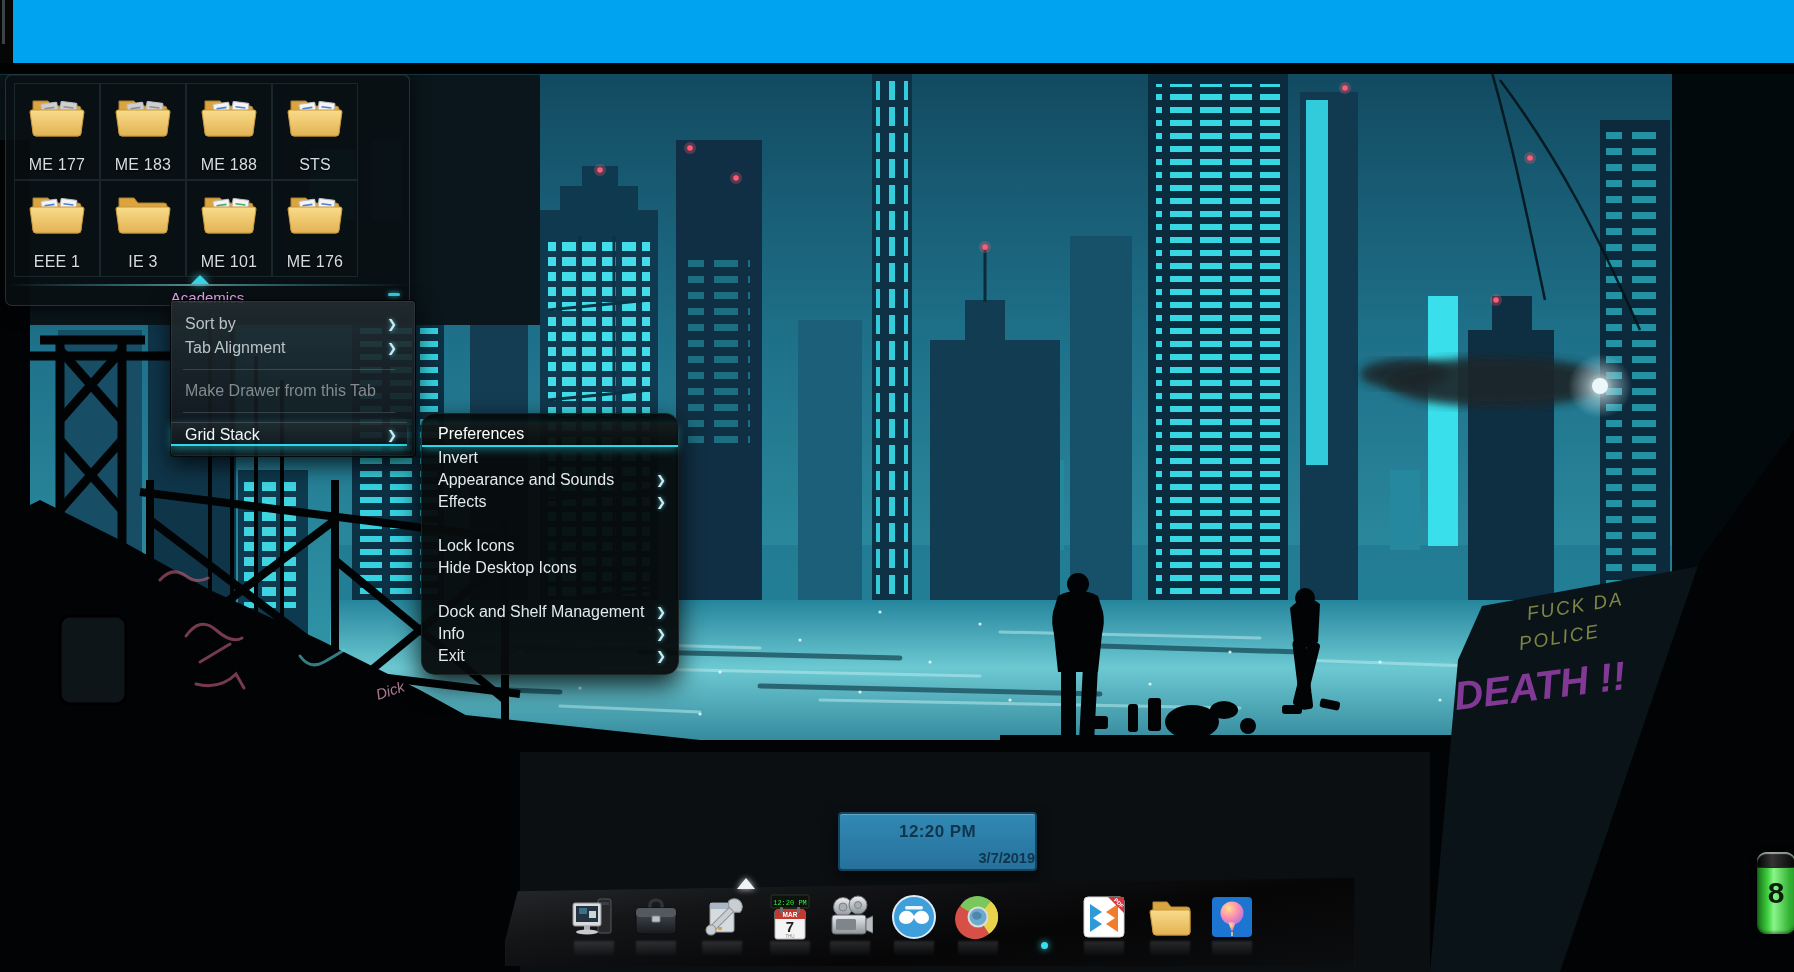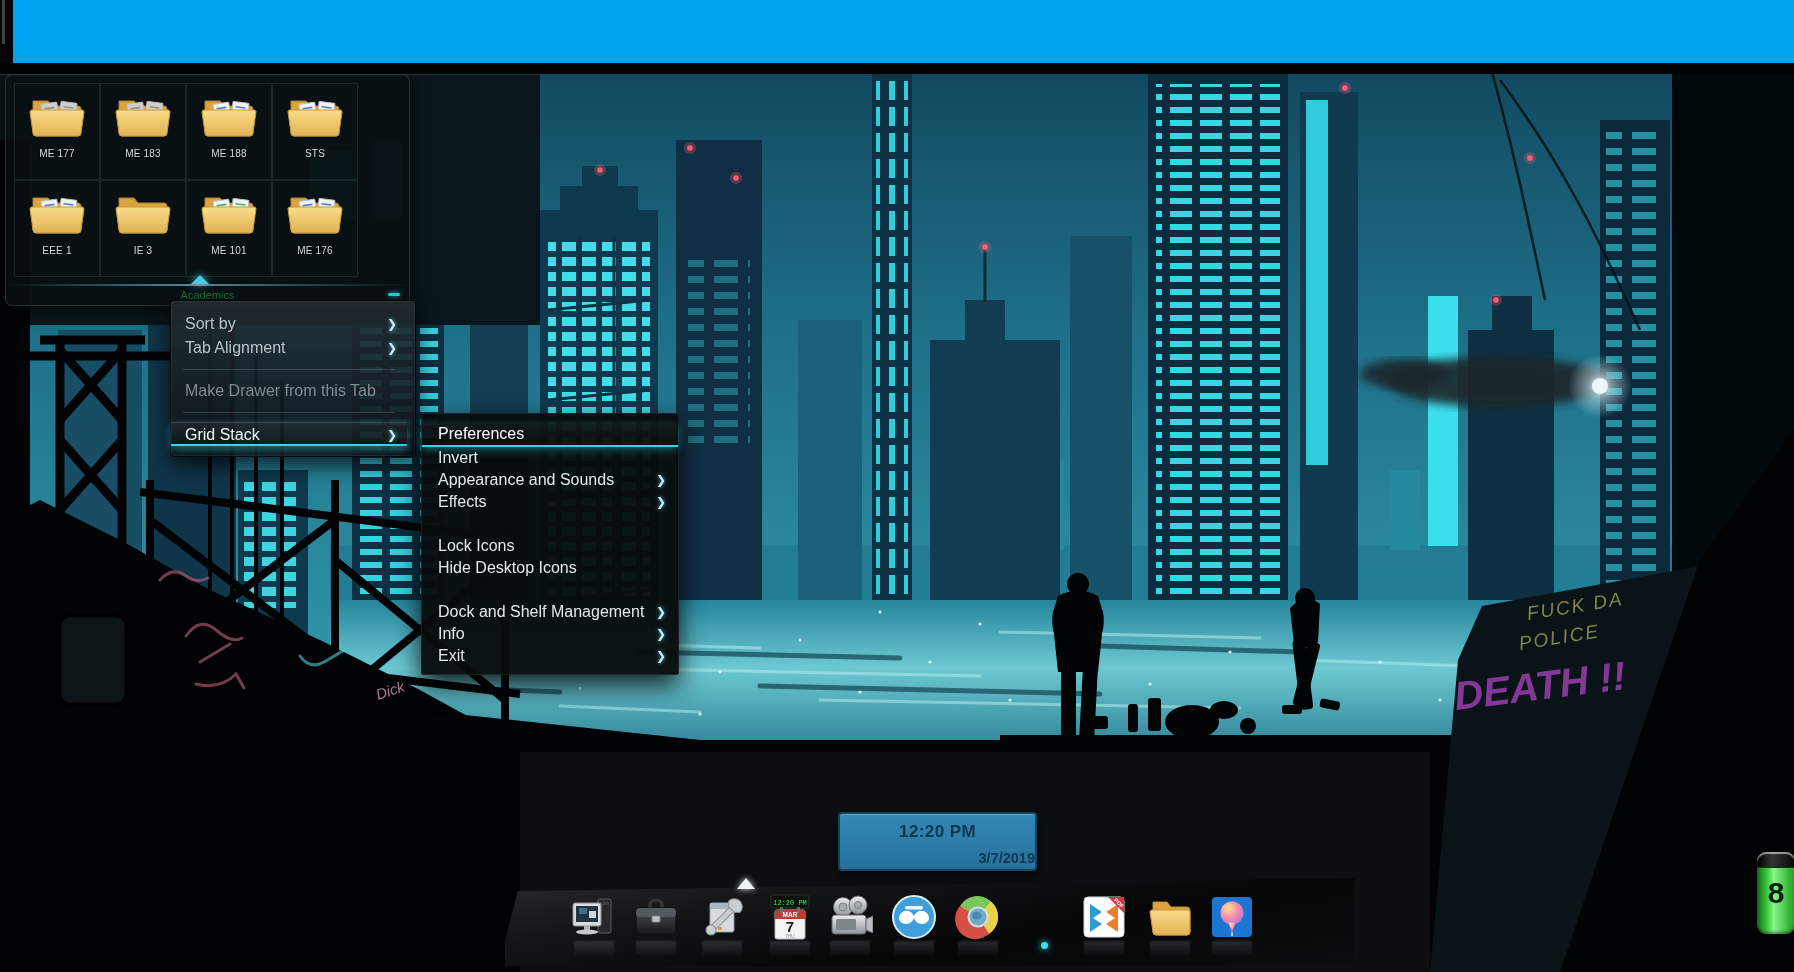--- a/index.html
+++ b/index.html
@@ -16,58 +16,58 @@
   #topbar-left-strip .groove { position:absolute; left:2px; top:0; width:3px; height:44px; background:#3c4347; }
   #under-bar { position:absolute; left:0; top:63px; width:1794px; height:11px; background:#020202; z-index:24; }
 
   
   #fence { position:absolute; left:5px; top:74px; width:405px; height:232px; z-index:10;
            background:rgba(9,15,18,0.80); border:1px solid rgba(110,160,170,0.25); border-radius:7px;
            box-shadow:0 4px 18px rgba(0,0,0,0.65), inset 0 1px 0 rgba(255,255,255,0.06); }
   #fence-grid { position:absolute; left:8px; top:8px; display:grid; grid-template-columns:repeat(4,86px); grid-template-rows:repeat(2,97px); }
   .cell { border:1px solid rgba(140,190,200,0.13); display:flex; flex-direction:column; align-items:center; justify-content:flex-start; padding-top:9px; cursor:default; }
   .cell svg { width:56px; height:46px; }
-  .cell-label { margin-top:9px; font-size:10px; color:#d6dde1; text-shadow:0 1px 2px #000; letter-spacing:.2px; }
+  .cell-label { margin-top:17px; font-size:16px; color:#d6dde1; text-shadow:0 1px 2px #000; letter-spacing:.2px; }
   .f-back { fill:#dca43f; stroke:#a87e2e; stroke-width:1; }
   .f-front { fill:url(#fgrad); stroke:#c6973c; stroke-width:1; }
   .cell .page { fill:#f4f4f4; stroke:#bdbdbd; stroke-width:1; }
   .cell .ln { stroke:#4a7fd4; stroke-width:1.6; }
   .cell[data-variant*="blueprint"] .page { fill:#cfcfcf; }
   .cell[data-variant*="blueprint"] .ln { stroke:#8f8f8f; }
   .cell[data-variant*="table"] .ln { stroke:#43a96f; }
   .cell .badge-g { display:none; }
   .cell[data-variant*="pdf"] .badge-g { display:block; }
   .cell .badge { fill:#d63b31; stroke:#b22c24; }
   .cell .badge-t { fill:#fff; font-size:5.5px; font-weight:bold; text-anchor:middle; font-family:"Liberation Sans",sans-serif; }
   .cell[data-variant="empty"] .pages { display:none; }
   #fence-pointer { position:absolute; left:185px; top:200px; width:0; height:0;
                    border-left:9px solid transparent; border-right:9px solid transparent; border-bottom:9px solid #37d4e6;
                    filter:drop-shadow(0 0 4px rgba(55,212,230,.9)); }
   #fence-glowline { position:absolute; left:0; top:209px; width:100%; height:2px;
                     background:linear-gradient(90deg, transparent 0%, rgba(90,205,220,.45) 30%, rgba(160,235,245,.55) 47%, rgba(90,205,220,.35) 70%, transparent 100%); }
-  #fence-tab-label { position:absolute; left:0; top:214px; width:100%; text-align:center; font-size:11px; color:#15803d; text-shadow:0 1px 2px #000; }
+  #fence-tab-label { position:absolute; left:0; top:214px; width:100%; text-align:center; font-size:15px; color:#f0abfc; text-shadow:0 1px 2px #000; }
   #fence-collapse { position:absolute; right:9px; top:218px; width:12px; height:3px; border-radius:2px; background:#35d6e8; box-shadow:0 0 5px rgba(53,214,232,.9); }
 
   
   #context-menu { position:absolute; left:170px; top:300px; width:246px; z-index:20;
                   background:linear-gradient(180deg, rgba(34,44,49,0.90), rgba(13,19,23,0.92));
                   border:1px solid rgba(0,0,0,0.85); border-radius:4px;
                   box-shadow:0 8px 22px rgba(0,0,0,0.75), inset 0 0 0 1px rgba(255,255,255,0.06);
                   padding:11px 8px 10px 0; }
   .menu-item { position:relative; height:24px; line-height:24px; padding:0 14px; font-size:16px; color:#b9c3c7; cursor:default; }
   .menu-item .mi-chevron { position:absolute; right:10px; top:0; font-size:12px; color:#c9edf6; text-shadow:0 0 4px rgba(120,220,240,.8); }
   .menu-item.disabled { color:#828b8f; }
   .menu-item.highlighted { color:#eef6f8; border-top:1px solid rgba(255,255,255,0.18); border-bottom:2px solid #2bd7e9;
                            background:linear-gradient(180deg, rgba(255,255,255,0.05), rgba(255,255,255,0));
                            box-shadow:0 3px 9px rgba(43,215,233,0.45); }
   .menu-sep { height:1px; margin:9px 12px; background:rgba(205,225,230,0.18); }
 
   
   #submenu { position:absolute; left:421px; top:413px; width:258px; height:262px; z-index:21;
-             background:rgba(7,11,13,0.96); border:1px solid rgba(255,255,255,0.08); border-radius:2px;
+             background:rgba(7,11,13,0.96); border:1px solid rgba(255,255,255,0.08); border-radius:14px;
              box-shadow:0 10px 26px rgba(0,0,0,0.85); padding:9px 0; }
   .smenu-item { position:relative; height:22px; line-height:22px; padding:0 16px; font-size:16px; color:#e2eaed; cursor:default; }
   .smenu-item .mi-chevron { position:absolute; right:12px; top:0; font-size:12px; color:#c9edf6; text-shadow:0 0 4px rgba(120,220,240,.8); }
   .smenu-item.highlighted { color:#ffffff; border-bottom:2px solid #2bd7e9; height:24px; line-height:22px;
                             background:linear-gradient(180deg, rgba(255,255,255,0.05), rgba(255,255,255,0));
                             box-shadow:0 3px 9px rgba(43,215,233,0.40); }
   .smenu-gap { height:22px; }
 
   
   #clock-widget { position:absolute; left:838px; top:812px; width:199px; height:59px; z-index:10;

